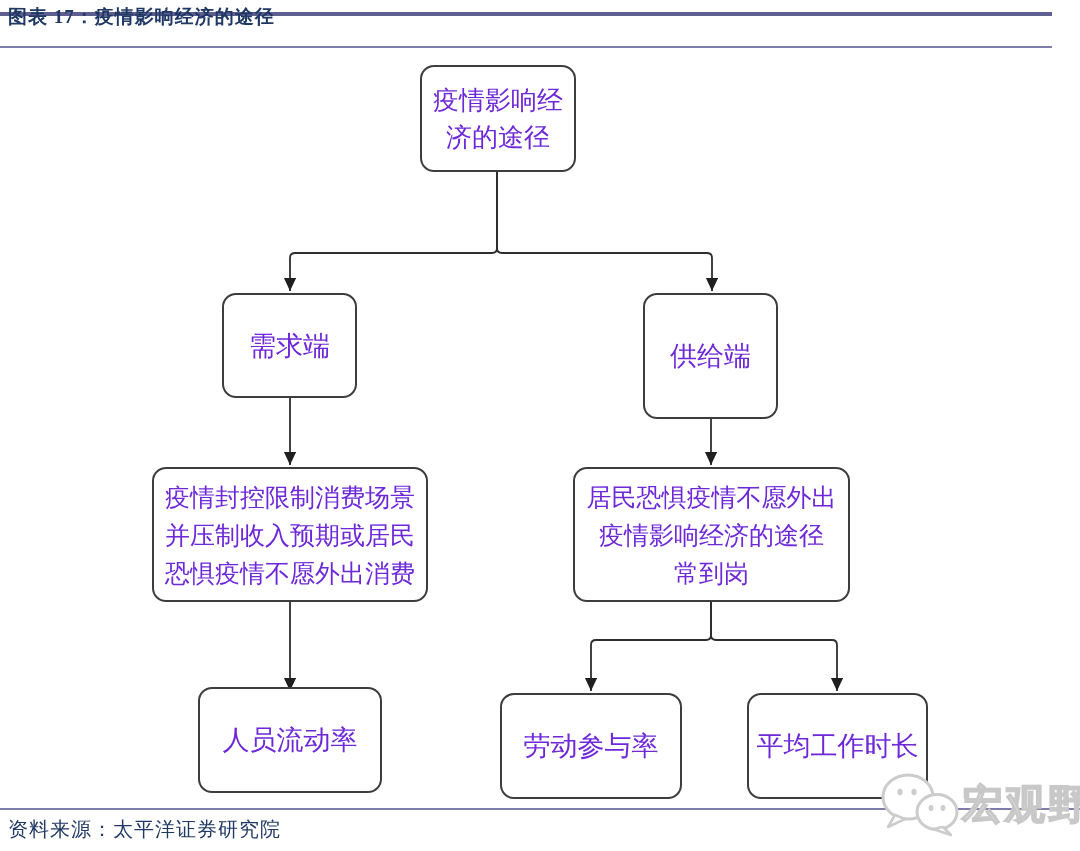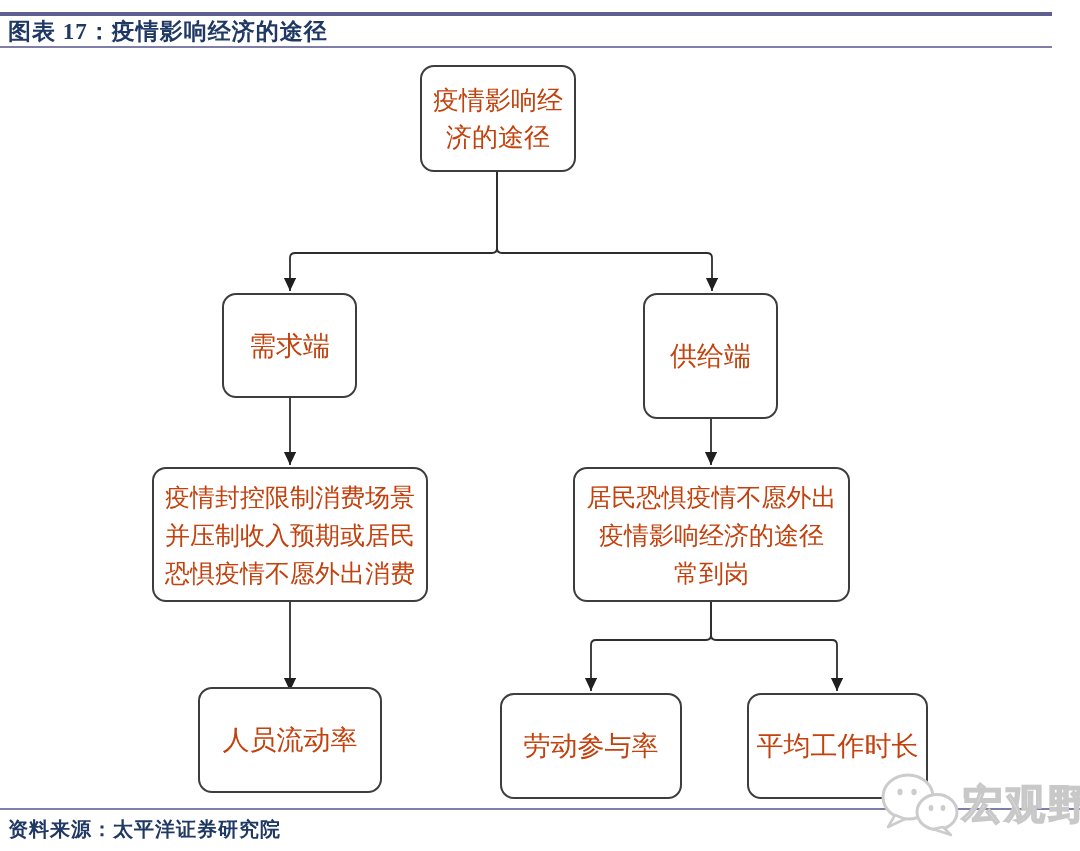--- a/index.html
+++ b/index.html
@@ -6,47 +6,47 @@
   .page{
     position:relative;width:1080px;height:851px;background:#ffffff;overflow:hidden;
     font-family:"Liberation Sans","DejaVu Sans",sans-serif;
   }
   
   .rule{position:absolute;left:0;}
   .rule-thick{top:12px;width:1052px;height:4px;background:#5e5e90;}
   .rule-thin-top{top:46px;width:1052px;height:2px;background:#7e7ea8;}
   .rule-thin-bottom{top:808px;width:1080px;height:2px;background:#7e7ea8;}
   .chart-title{
-    position:absolute;left:8px;top:16px;
+    position:absolute;left:8px;top:4px;
     font-family:"Liberation Serif","DejaVu Serif",serif;
-    font-size:23px;font-weight:bold;color:#1f3864;letter-spacing:1px;white-space:nowrap;
+    font-size:19px;font-weight:bold;color:#1f3864;letter-spacing:1px;white-space:nowrap;
   }
   
   .node{
     position:absolute;box-sizing:border-box;background:#ffffff;
     border:2px solid #3d3d3d;border-radius:14px;
     display:flex;align-items:center;justify-content:center;
-    color:#c2410c;text-align:center;z-index:2;
+    color:#6d28d9;text-align:center;z-index:2;
   }
   .node span{white-space:pre-line;display:block;}
   .n-root{left:420px;top:65px;width:156px;height:107px;font-size:26px;line-height:37px;}
   .n-demand{left:222px;top:293px;width:135px;height:105px;font-size:27px;align-items:center;}
   .n-supply{left:643px;top:293px;width:135px;height:126px;font-size:27px;}
   .n-demand-detail{left:152px;top:467px;width:276px;height:135px;font-size:25px;line-height:38px;text-align:right;}
   .n-supply-detail{left:573px;top:467px;width:277px;height:135px;font-size:25px;line-height:38px;}
   .n-mobility{left:198px;top:687px;width:184px;height:106px;font-size:27px;}
   .n-participation{left:500px;top:693px;width:182px;height:106px;font-size:27px;}
   .n-hours{left:747px;top:693px;width:181px;height:106px;font-size:27px;}
   
   .connectors{position:absolute;left:0;top:0;width:1080px;height:851px;z-index:1;pointer-events:none;}
   
   .source-note{
     position:absolute;left:8px;top:816px;
     font-family:"Liberation Serif","DejaVu Serif",serif;
-    font-size:20px;font-weight:bold;color:#1f3864;letter-spacing:1px;white-space:nowrap;
+    font-size:20px;font-weight:normal;color:#1f3864;letter-spacing:1px;white-space:nowrap;
   }
   .watermark{
     position:absolute;left:880px;top:768px;height:72px;z-index:5;
     display:flex;align-items:center;gap:2px;
   }
   .wm-text{
     font-size:40px;font-weight:bold;letter-spacing:3px;white-space:nowrap;
     color:#f4f4f4;-webkit-text-stroke:1.5px #c8c8c8;text-shadow:0 0 1px #cccccc;
   }
 </style>

